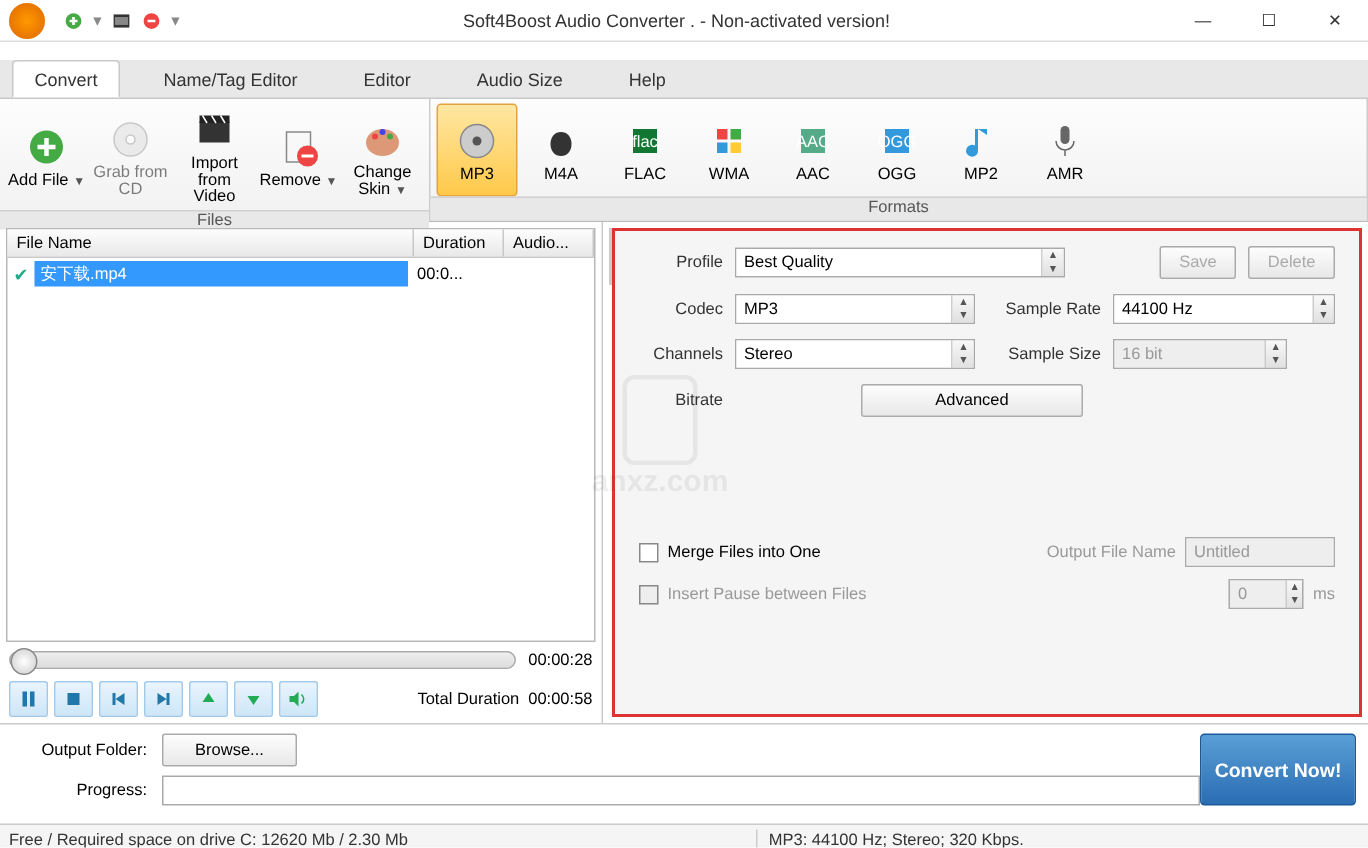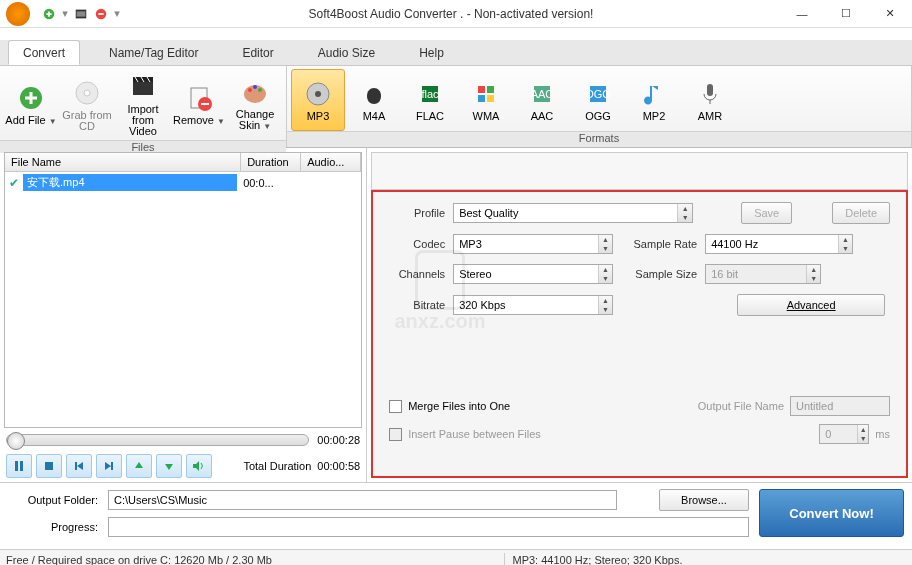--- a/index.html
+++ b/index.html
@@ -48,46 +48,46 @@
 
 .player { padding: 6px 2px 0; }
 .progress-row { display: flex; align-items: center; gap: 8px; margin-bottom: 8px; }
 .progress-track { flex: 1; height: 12px; background: linear-gradient(#eee,#ddd); border: 1px solid #aaa; border-radius: 6px; position: relative; }
 .progress-thumb { position: absolute; left: 0; top: -3px; width: 18px; height: 18px; background: radial-gradient(#fff,#ccc); border: 1px solid #888; border-radius: 50%; }
 .time-label { font-size: 11px; }
 .controls-row { display: flex; align-items: center; gap: 4px; }
 .pbtn { width: 26px; height: 24px; border: 1px solid #a0c9ea; background: linear-gradient(#eaf4fd,#cde6f8); border-radius: 2px; display: flex; align-items: center; justify-content: center; cursor: pointer; }
 .total-dur { margin-left: auto; display: flex; gap: 6px; font-size: 11px; }
 
-.right { flex: 1; padding: 4px; display: flex; flex-direction: column; }
+.right { flex: 1; padding: 4px; display: flex; }
 .right-top { border: 1px solid #ccc; background: #f7f7f7; height: 38px; }
 .settings-panel { border: 2px solid #d33; flex: 1; background: #f5f5f5; padding: 10px 16px; position: relative; }
 .settings-panel::after { content: ''; display: block; clear: both; }
 .form-row { display: flex; align-items: center; margin-bottom: 10px; gap: 8px; }
 .form-label { width: 56px; text-align: right; color: #333; }
 .form-label2 { width: 76px; text-align: right; color: #333; }
 .combo { display: flex; border: 1px solid #aaa; background: #fff; }
 .combo input { border: none; padding: 3px 5px; font-size: 11px; outline: none; width: 100%; }
 .combo .spinner { width: 16px; background: linear-gradient(#f8f8f8,#e0e0e0); border-left: 1px solid #ccc; display: flex; flex-direction: column; }
 .combo .spinner div { flex: 1; display: flex; align-items: center; justify-content: center; font-size: 7px; color: #555; }
 .combo.disabled { background: #eee; }
 .combo.disabled input { background: #eee; color: #999; }
-.btn { padding: 4px 12px; border: 1px solid #aaa; background: linear-gradient(#fdfdfd,#e8e8e8); border-radius: 2px; cursor: pointer; margin-left: 32px; }
+.btn { padding: 4px 12px; border: 1px solid #aaa; background: linear-gradient(#fdfdfd,#e8e8e8); border-radius: 2px; cursor: pointer; }
 .btn.disabled { color: #aaa; }
-.btn.wide { width: 148px; text-align: center; text-decoration: underline; }
+.btn.wide { width: 148px; text-align: center; }
 .chk-row { display: flex; align-items: center; gap: 6px; margin-bottom: 8px; }
 .chk-box { width: 13px; height: 13px; border: 1px solid #888; background: #fff; }
 .chk-row.disabled { color: #999; }
 .chk-row.disabled .chk-box { background: #eee; }
 
 .bottom { padding: 6px 8px; border-top: 1px solid #ccc; }
 .bottom-row { display: flex; align-items: center; gap: 10px; margin-bottom: 6px; }
 .bottom-label { width: 90px; text-align: right; }
 .output-input { flex: 1; border: 1px solid #aaa; padding: 3px 5px; background: #fff; }
-.convert-btn { width: 145px; height: 48px; background: linear-gradient(#5a9fd6,#2a6db3); color: #fff; font-weight: bold; font-size: 13px; border: 1px solid #1a5a9a; border-radius: 3px; display: flex; align-items: center; justify-content: center; cursor: pointer; }
+.convert-btn { width: 104px; height: 48px; background: linear-gradient(#5a9fd6,#2a6db3); color: #fff; font-weight: bold; font-size: 13px; border: 1px solid #1a5a9a; border-radius: 3px; display: flex; align-items: center; justify-content: center; cursor: pointer; }
 .progress-box { flex: 1; height: 20px; border: 1px solid #aaa; background: #fff; }
 
 .statusbar { height: 20px; border-top: 1px solid #ccc; display: flex; align-items: center; padding: 0 6px; background: #f5f5f5; color: #333; }
 .statusbar .spacer { flex: 1; }
 .statusbar .sep { width: 1px; height: 14px; background: #ccc; margin: 0 8px; }
 
 .watermark { position: absolute; left: 350px; top: 250px; width: 180px; height: 100px; opacity: 0.08; pointer-events: none; }
 .watermark-lock { width: 50px; height: 60px; border: 3px solid #333; border-radius: 8px; margin: 0 auto; }
 .watermark-text { font-size: 20px; font-weight: bold; text-align: center; color: #333; }
 </style>
@@ -340,21 +340,21 @@
         </div>
       </div>
     </div>
   </div>
 
   <div class="right">
     <div class="right-top"></div>
     <div class="settings-panel">
       <div class="form-row">
         <div class="form-label">Profile</div>
-        <div class="combo" style="width:240px">
+        <div class="combo" style="width:220px">
             <input value="Best Quality" style="">
             <div class="spinner">
               <div>▲</div>
               <div>▼</div>
             </div>
           </div>
         <div style="flex:1"></div>
         <div class="btn disabled">Save</div>
         <div class="btn disabled">Delete</div>
       </div>
@@ -389,27 +389,20 @@
         <div class="combo disabled" style="width:116px">
             <input disabled="" value="16 bit" style="">
             <div class="spinner">
               <div>▲</div>
               <div>▼</div>
             </div>
           </div>
       </div>
       <div class="form-row">
         <div class="form-label">Bitrate</div>
-        <div class="combo" style="width:160px">
-            <input value="320 Kbps" style="">
-            <div class="spinner">
-              <div>▲</div>
-              <div>▼</div>
-            </div>
-          </div>
         <div class="form-label2"></div>
         <div class="btn wide">Advanced</div>
       </div>
       <div style="height:70px"></div>
       <div class="chk-row">
         <div class="chk-box"></div>
         <span>Merge Files into One</span>
         <div style="flex:1"></div>
         <span style="color:#999">Output File Name</span>
         <div class="combo disabled" style="width:100px">
@@ -427,25 +420,24 @@
               <div>▼</div>
             </div>
           </div>
         <span>ms</span>
       </div>
     </div>
   </div>
 </div>
 
 <div class="bottom">
-  <div style="display:flex; gap:10px; align-items:stretch;">
+  <div style="display:flex; gap:0; align-items:stretch;">
     <div style="flex:1">
       <div class="bottom-row">
         <div class="bottom-label">Output Folder:</div>
-        <input class="output-input" value="C:\Users\CS\Music" style="">
         <div class="btn" style="width:90px;text-align:center">Browse...</div>
       </div>
       <div class="bottom-row">
         <div class="bottom-label">Progress:</div>
         <div class="progress-box"></div>
       </div>
     </div>
     <div class="convert-btn">Convert Now!</div>
   </div>
 </div>

